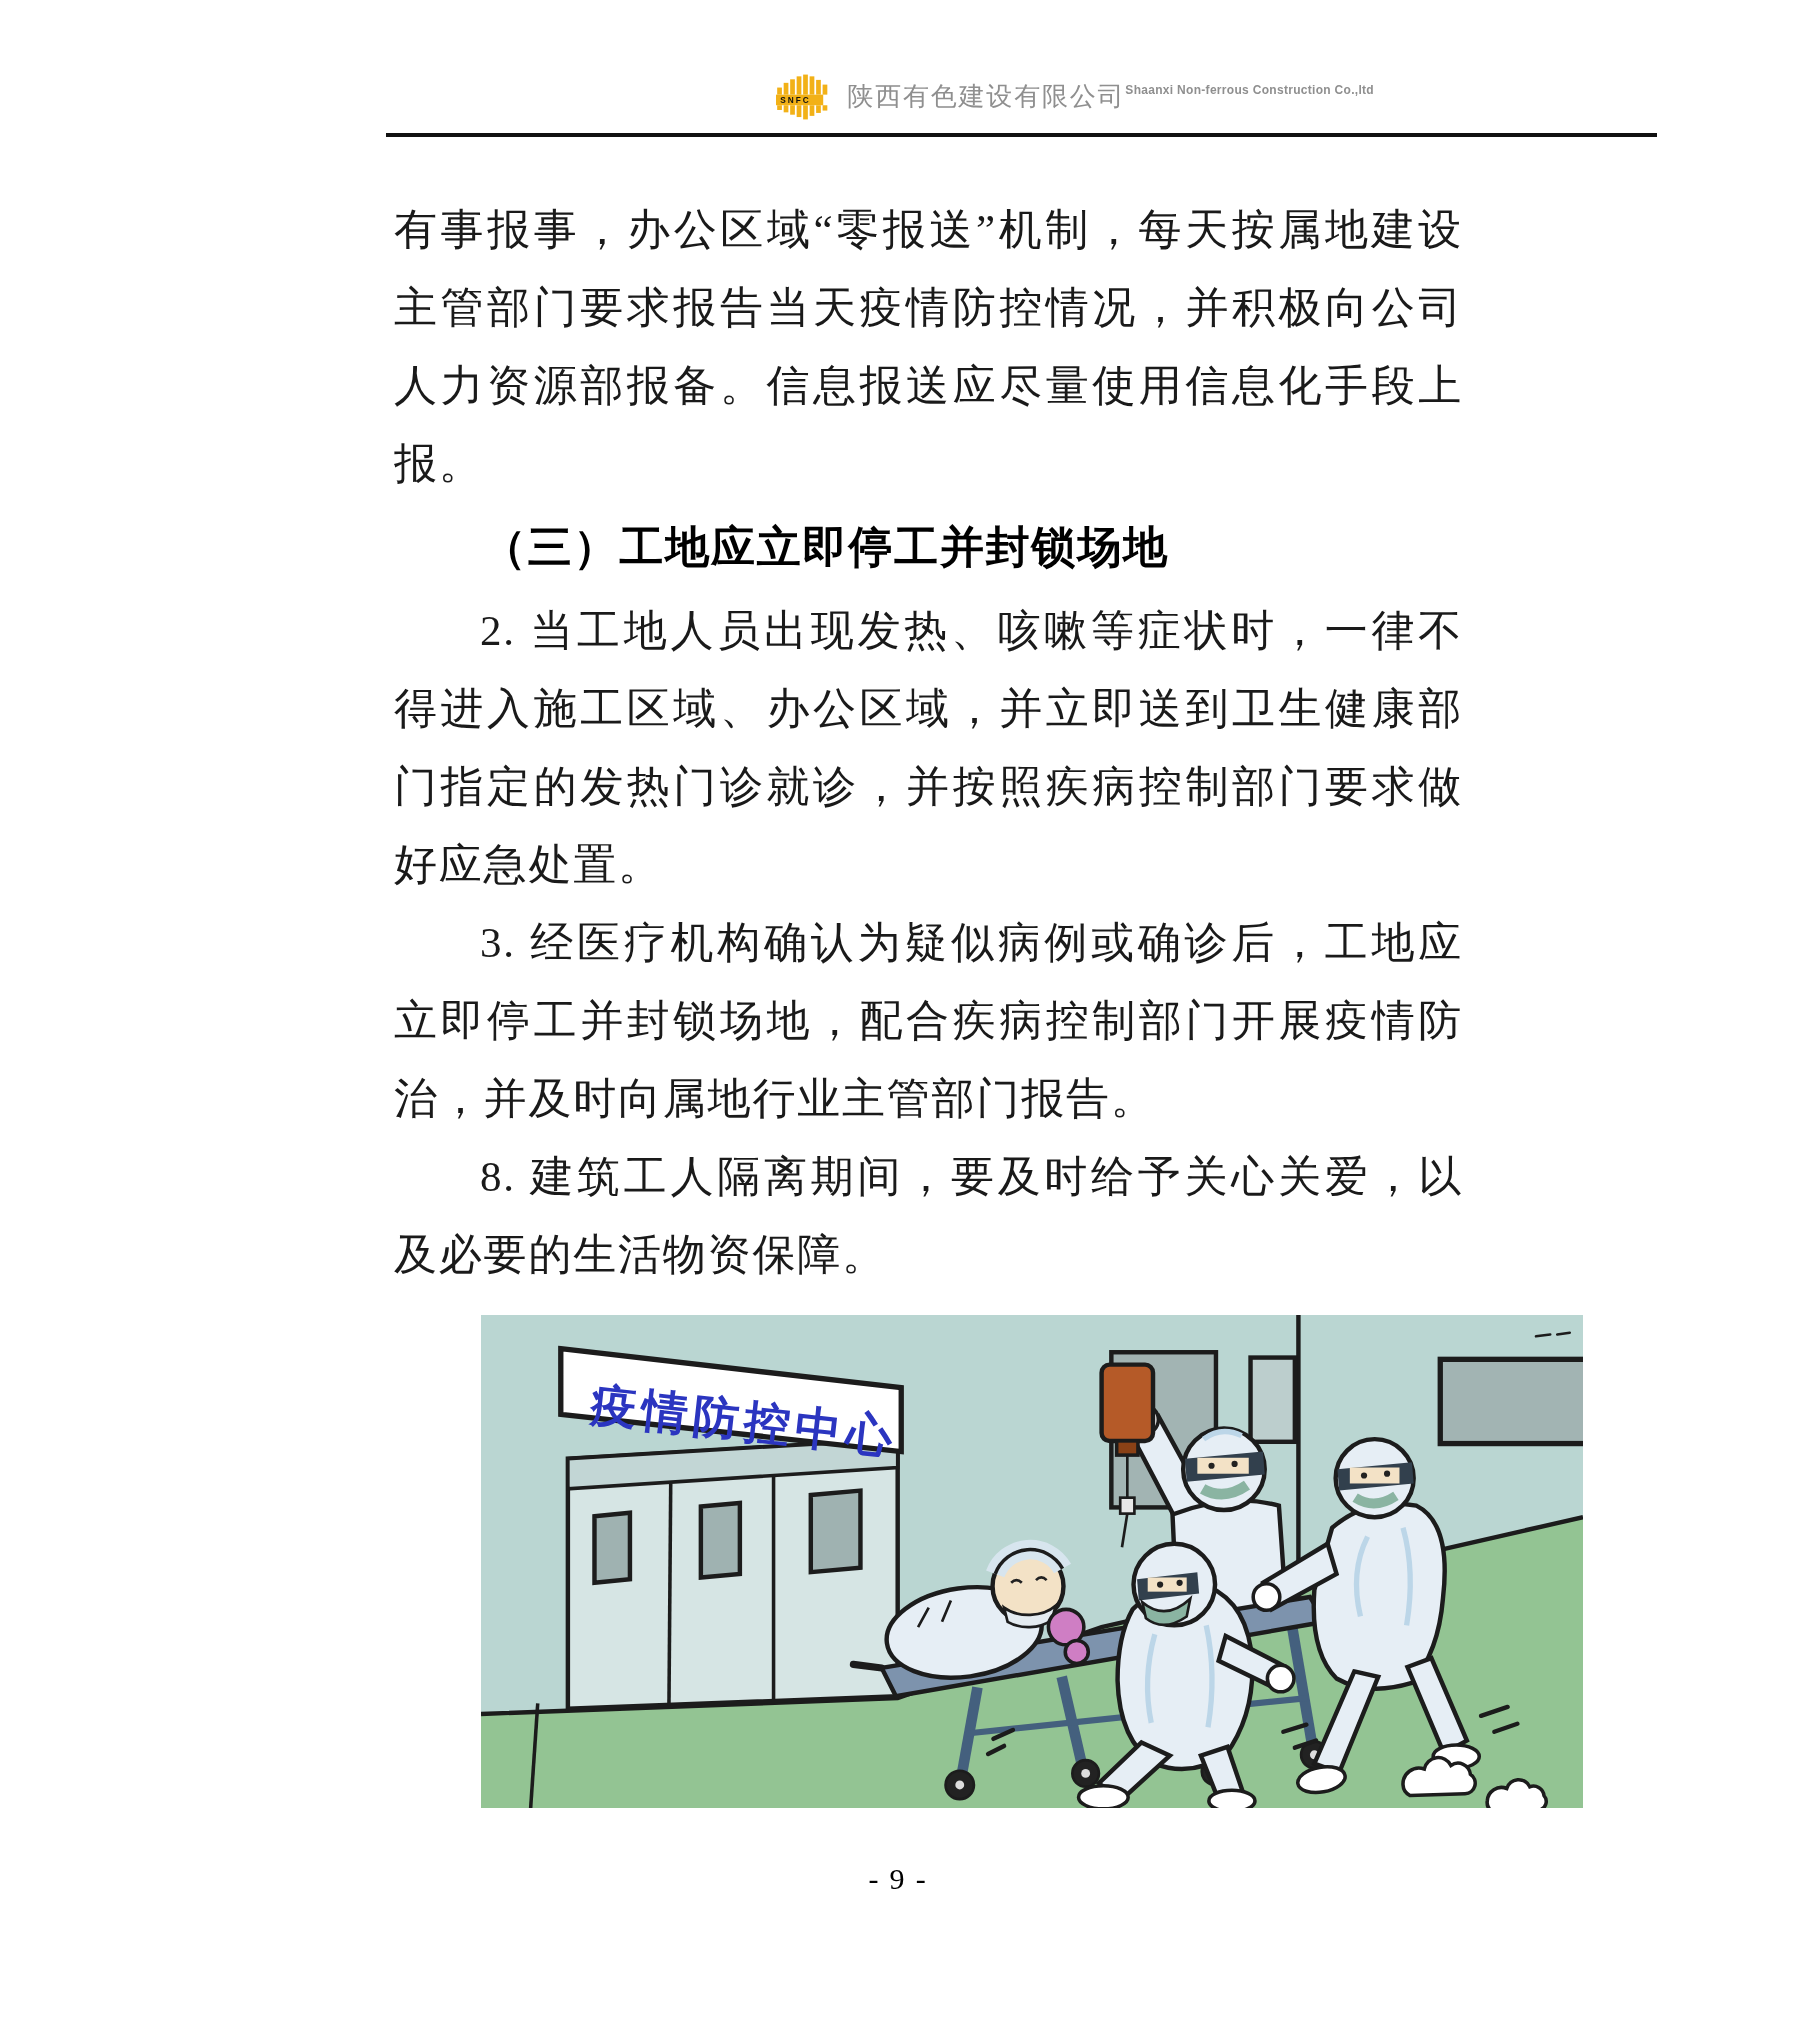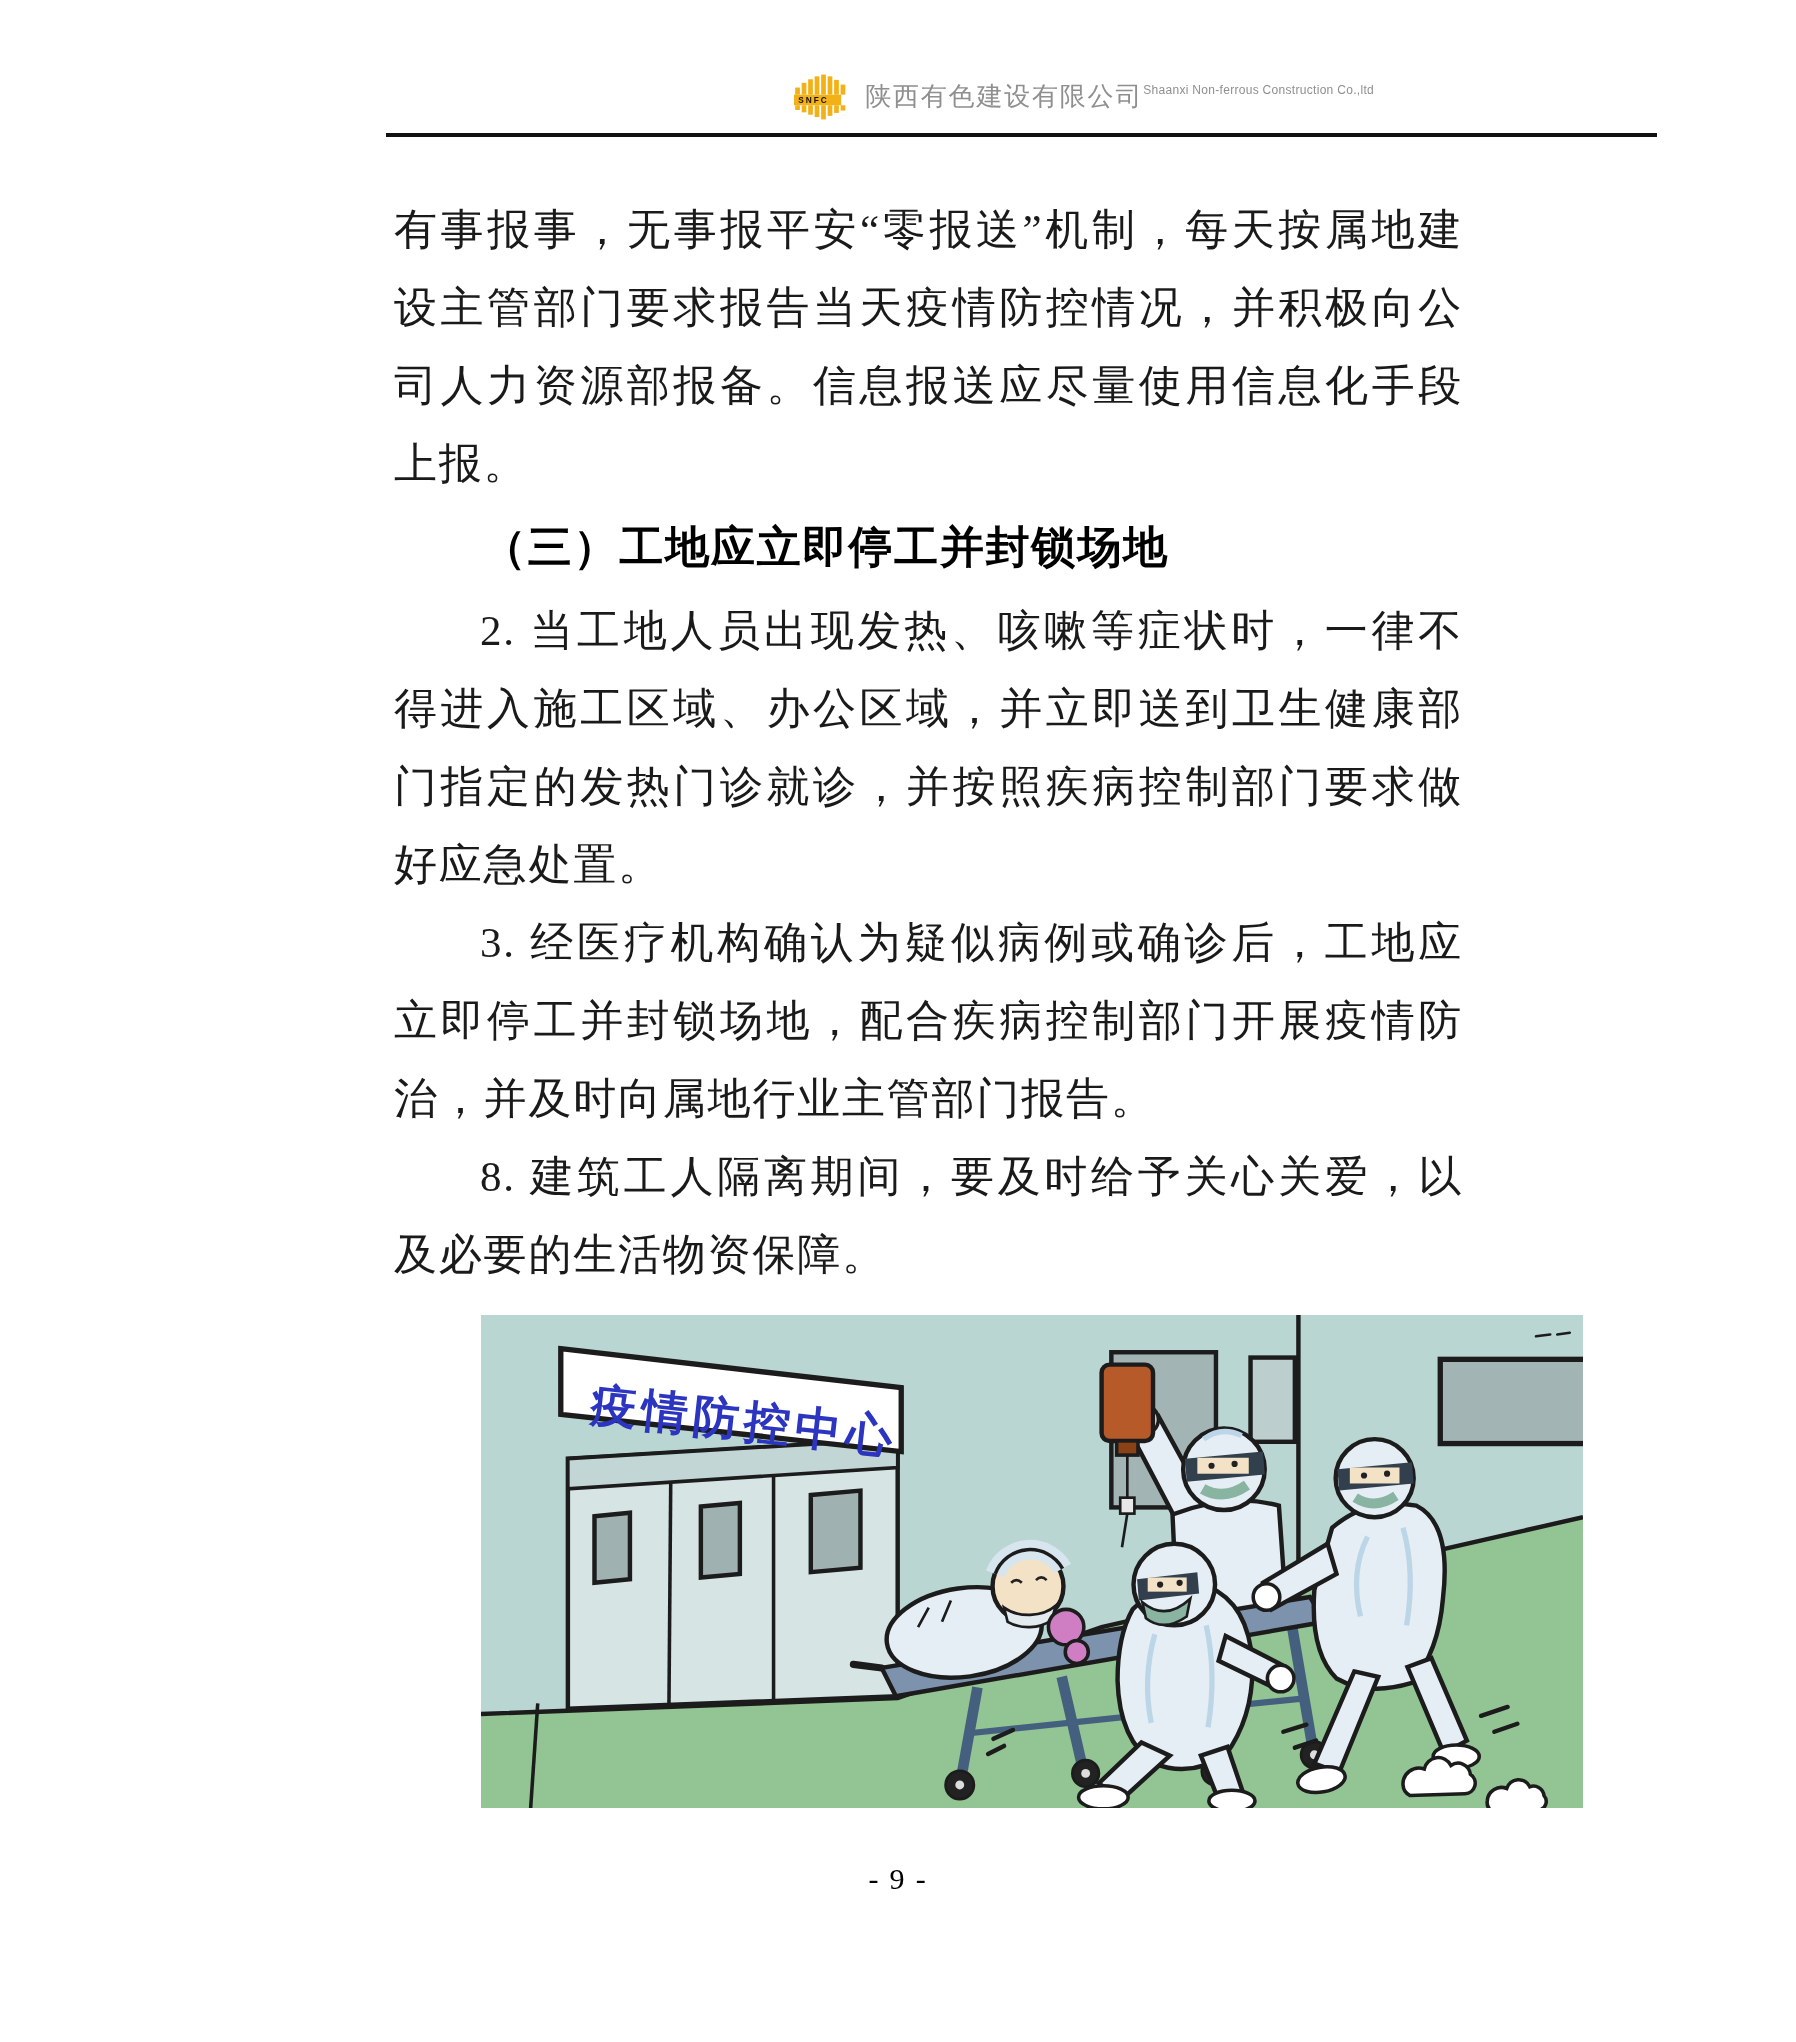--- a/index.html
+++ b/index.html
@@ -25,21 +25,21 @@
     display:flex; align-items:center; gap:12.4px;
   }
   .logo-mark{width:59px; height:46px; flex:0 0 auto;}
   .logo-names{display:flex; line-height:1.12;}
   .logo-zh{
     font-family:"Liberation Sans","DejaVu Sans",sans-serif;
     font-size:26px; letter-spacing:1.8px; color:var(--logo_gray); white-space:nowrap;
   }
   .logo-en{
     font-family:"Liberation Sans","DejaVu Sans",sans-serif;
-    font-size:12px; font-weight:normal; letter-spacing:0.3px;
+    font-size:12px; font-weight:bold; letter-spacing:0.3px;
     color:var(--logo_gray); white-space:nowrap; margin-top:1.8px;
   }
   .hdr-rule{
     position:absolute; left:262px; top:133px; width:1271px; height:3.5px;
     background:var(--rule);
   }
   
   .doc{
     padding:53px 209px 0 270px;
   }
@@ -96,21 +96,21 @@
       </svg>
       <div class="logo-names">
         <div class="logo-zh">陕西有色建设有限公司</div>
         <div class="logo-en">Shaanxi Non-ferrous Construction Co.,ltd</div>
       </div>
     </div>
     <div class="hdr-rule"></div>
   </div>
 
   <div class="doc">
-    <p>有事报事，无事报平安“零报送”机制，每天按属地建设主管部门要求报告当天疫情防控情况，并积极向公司人力资源部报备。信息报送应尽量使用信息化手段上报。</p>
+    <p>有事报事，办公区域“零报送”机制，每天按属地建设主管部门要求报告当天疫情防控情况，并积极向公司人力资源部报备。信息报送应尽量使用信息化手段上报。</p>
     <h3>（三）工地应立即停工并封锁场地</h3>
     <p class="indent">2. 当工地人员出现发热、咳嗽等症状时，一律不得进入施工区域、办公区域，并立即送到卫生健康部门指定的发热门诊就诊，并按照疾病控制部门要求做好应急处置。</p>
     <p class="indent">3. 经医疗机构确认为疑似病例或确诊后，工地应立即停工并封锁场地，配合疾病控制部门开展疫情防治，并及时向属地行业主管部门报告。</p>
     <p class="indent">8. 建筑工人隔离期间，要及时给予关心关爱，以及必要的生活物资保障。</p>
 
     <div class="fig">
       <svg viewBox="0 0 1243 556" preserveAspectRatio="none" aria-hidden="true">
 
         <rect x="0" y="0" width="1243" height="556" fill="var(--wall)"></rect>
 

